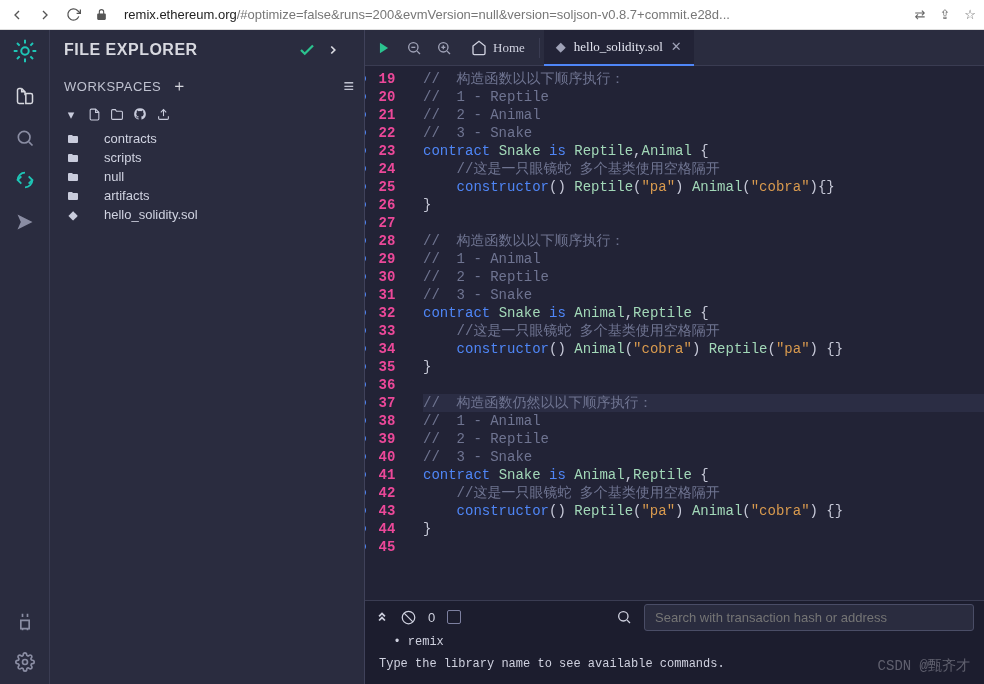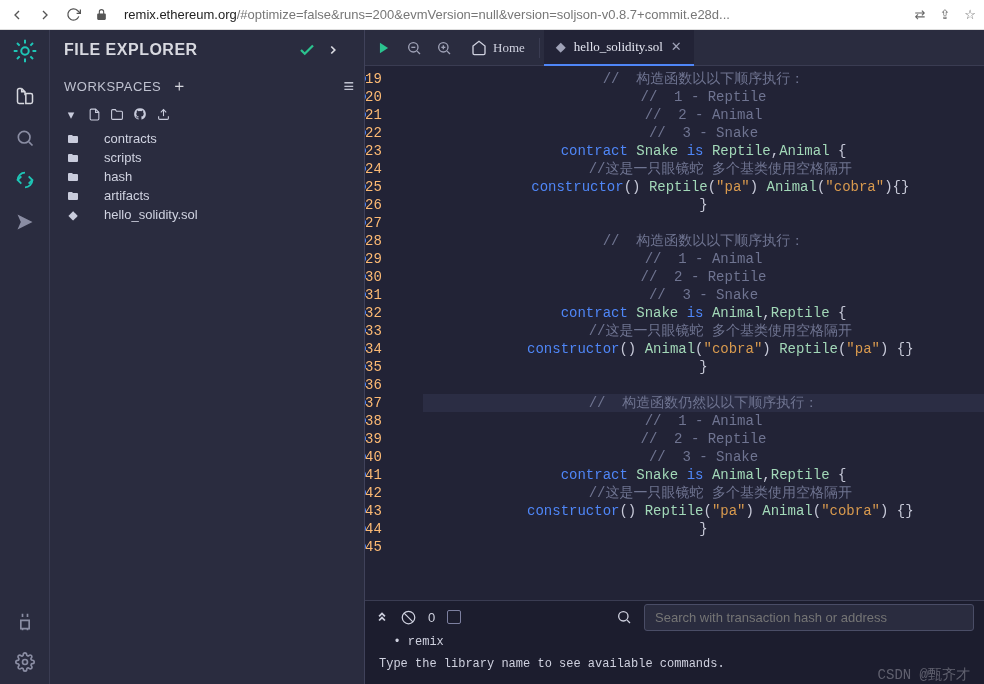--- a/index.html
+++ b/index.html
@@ -36,45 +36,45 @@
 .tree-item { display: flex; align-items: center; gap: 24px; padding: 2px 4px; color: #d0d3e1; font-size: 13px; cursor: pointer; }
 .tree-item .ti-icon { width: 14px; text-align: center; color: #c9ccdc; }
 .main { flex: 1; display: flex; flex-direction: column; background: #222336; min-width: 0; }
 .main-tabs { height: 36px; display: flex; align-items: center; background: #2a2c3f; border-bottom: 1px solid #3a3c52; padding-left: 6px; gap: 4px; font-family: Liberation Serif, serif; }
 .mt-btn { width: 26px; height: 26px; display: flex; align-items: center; justify-content: center; color: #9fa2b7; cursor: pointer; }
 .mt-btn.play { color: #2bc38f; }
 .home-tab { display: flex; align-items: center; gap: 6px; padding: 0 10px; height: 36px; color: #cfd1df; cursor: pointer; }
 .file-tab { display: flex; align-items: center; gap: 8px; padding: 0 12px; height: 36px; background: #222336; border-bottom: 2px solid #4f86f7; color: #e3e5f0; cursor: pointer; font-size: 13px; }
 .file-tab .close { color: #9fa2b7; cursor: pointer; }
 .editor { flex: 1; display: flex; overflow: hidden; background: #222336; font-family: Consolas, "Courier New", monospace; font-size: 14px; line-height: 18px; }
-.gutter { width: 52px; background: #222336; text-align: left; padding: 4px 8px 4px 0; color: #fdba74; user-select: none; }
+.gutter { width: 52px; background: #222336; text-align: center; padding: 4px 8px 4px 0; color: #ec4899; user-select: none; font-weight: bold; }
 .gutter .ln { height: 18px; position: relative; }
 .gutter .ln::before { content: ""; position: absolute; left: -8px; top: 4px; width: 9px; height: 9px; border-radius: 50%; background: #4f86f7; }
-.code { flex: 1; padding: 4px 0 4px 6px; white-space: pre; color: #d6d8e6; overflow-x: auto; text-align: center; }
+.code { flex: 1; padding: 4px 0 4px 6px; white-space: pre; color: #d6d8e6; overflow-x: auto; }
 .code .line { height: 18px; }
 .code .line.current { background: #2b2d44; }
 .c-comment { color: #6f7491; }
 .c-kw { color: #4f86f7; }
 .c-ident { color: #a2d8b8; }
 .c-str { color: #d99a4e; }
 .c-punc { color: #c7c9d8; }
 .terminal { height: 84px; background: #1c1d2e; border-top: 1px solid #3a3c52; display: flex; flex-direction: column; }
 .term-bar { height: 32px; display: flex; align-items: center; padding: 0 10px; gap: 12px; color: #cfd1df; font-size: 13px; }
 .term-bar .expand { cursor: pointer; }
 .term-bar .ban { color: #cfd1df; }
 .term-bar .count { color: #cfd1df; }
 .term-bar .checkbox { width: 14px; height: 14px; border: 1px solid #7d80a0; border-radius: 2px; cursor: pointer; }
 .term-bar .listen-label { color: #cfd1df; }
 .term-bar .spacer { flex: 1; }
 .term-bar .term-search { color: #cfd1df; cursor: pointer; }
 .term-bar .term-input { width: 330px; background: #2a2c3f; border: 1px solid #4a4d66; border-radius: 3px; padding: 5px 10px; color: #9da0b8; font-size: 13px; }
 .term-body { flex: 1; padding: 2px 14px; font-family: "Courier New", monospace; font-size: 12px; color: #cfd1df; position: relative; }
 .term-body .bullet-line { color: #cfd1df; }
 .term-body .hint { margin-top: 8px; color: #cfd1df; }
-.watermark { position: absolute; right: 14px; bottom: 0; color: rgba(220,220,230,0.35); font-size: 14px; }
+.watermark { position: absolute; right: 14px; bottom: 9px; color: rgba(220,220,230,0.35); font-size: 14px; }
 svg { display: block; }
 </style>
 </head>
 <body>
 
 <div class="browser-bar">
   <div class="nav-btn">
       <svg width="16" height="16" viewBox="0 0 24 24" fill="none" stroke="currentColor" stroke-width="2">
         <polyline points="15 18 9 12 15 6"></polyline>
       </svg>
@@ -214,21 +214,21 @@
             </svg>
           </span>
           <span>scripts</span>
         </div>
         <div class="tree-item">
           <span class="ti-icon">
             <svg width="14" height="12" viewBox="0 0 24 24" fill="currentColor">
               <path d="M10 4H4a2 2 0 0 0-2 2v12a2 2 0 0 0 2 2h16a2 2 0 0 0 2-2V8a2 2 0 0 0-2-2h-8l-2-2z"></path>
             </svg>
           </span>
-          <span>hash</span>
+          <span>null</span>
         </div>
         <div class="tree-item">
           <span class="ti-icon">
             <svg width="14" height="12" viewBox="0 0 24 24" fill="currentColor">
               <path d="M10 4H4a2 2 0 0 0-2 2v12a2 2 0 0 0 2 2h16a2 2 0 0 0 2-2V8a2 2 0 0 0-2-2h-8l-2-2z"></path>
             </svg>
           </span>
           <span>artifacts</span>
         </div>
         <div class="tree-item">

